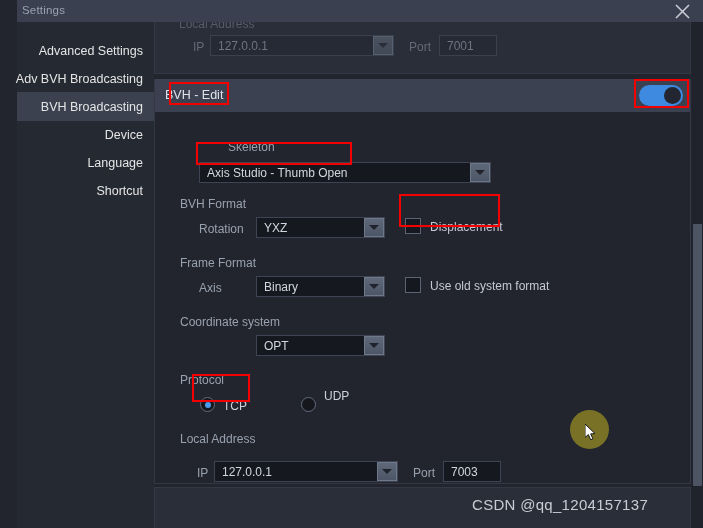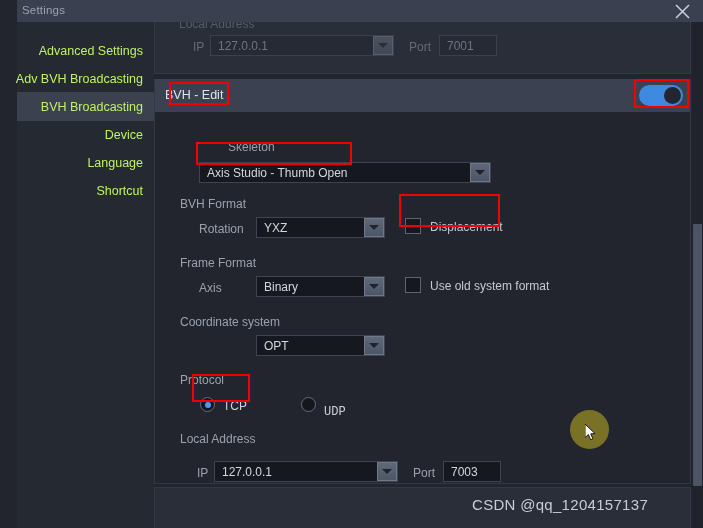--- a/index.html
+++ b/index.html
@@ -65,21 +65,21 @@
   .side-item {
     position: absolute;
     left: 0;
     width: 137px; height: 29px;
     display: flex;
     align-items: center;
     justify-content: flex-end;
     padding-right: 11px;
     box-sizing: border-box;
     font-size: 12.5px;
-    color: #bef264;
+    color: #e5e5e5;
     cursor: pointer;
     white-space: nowrap;
   }
   .side-item.active {
     background: #3b414f;
   }
 
   
   #content {
     position: absolute;
@@ -423,21 +423,21 @@
         <span class="ctext">OPT</span>
         <span class="arrow-btn">
             <span class="tri"></span>
           </span>
       </div>
 
       <div class="field-label" style="left:25px; top:261px;">Protocol</div>
       <div class="radio checked" style="left:45px; top:285px;"></div>
       <div class="radio-label" style="left:68px; top:287px;">TCP</div>
       <div class="radio" style="left:146px; top:285px;"></div>
-      <div class="radio-label" style="left:169px; top:293px;font-family:Liberation Mono, monospace;">UDP</div>
+      <div class="radio-label" style="left:169px; top:277px;">UDP</div>
 
       <div class="field-label" style="left:25px; top:320px;">Local Address</div>
       <div class="field-label" style="left:42px; top:354px;">IP</div>
       <div class="combo" style="left:59px; top:349px; width:184px;">
         <span class="ctext">127.0.0.1</span>
         <span class="arrow-btn">
             <span class="tri"></span>
           </span>
       </div>
       <div class="field-label" style="left:258px; top:354px;">Port</div>

